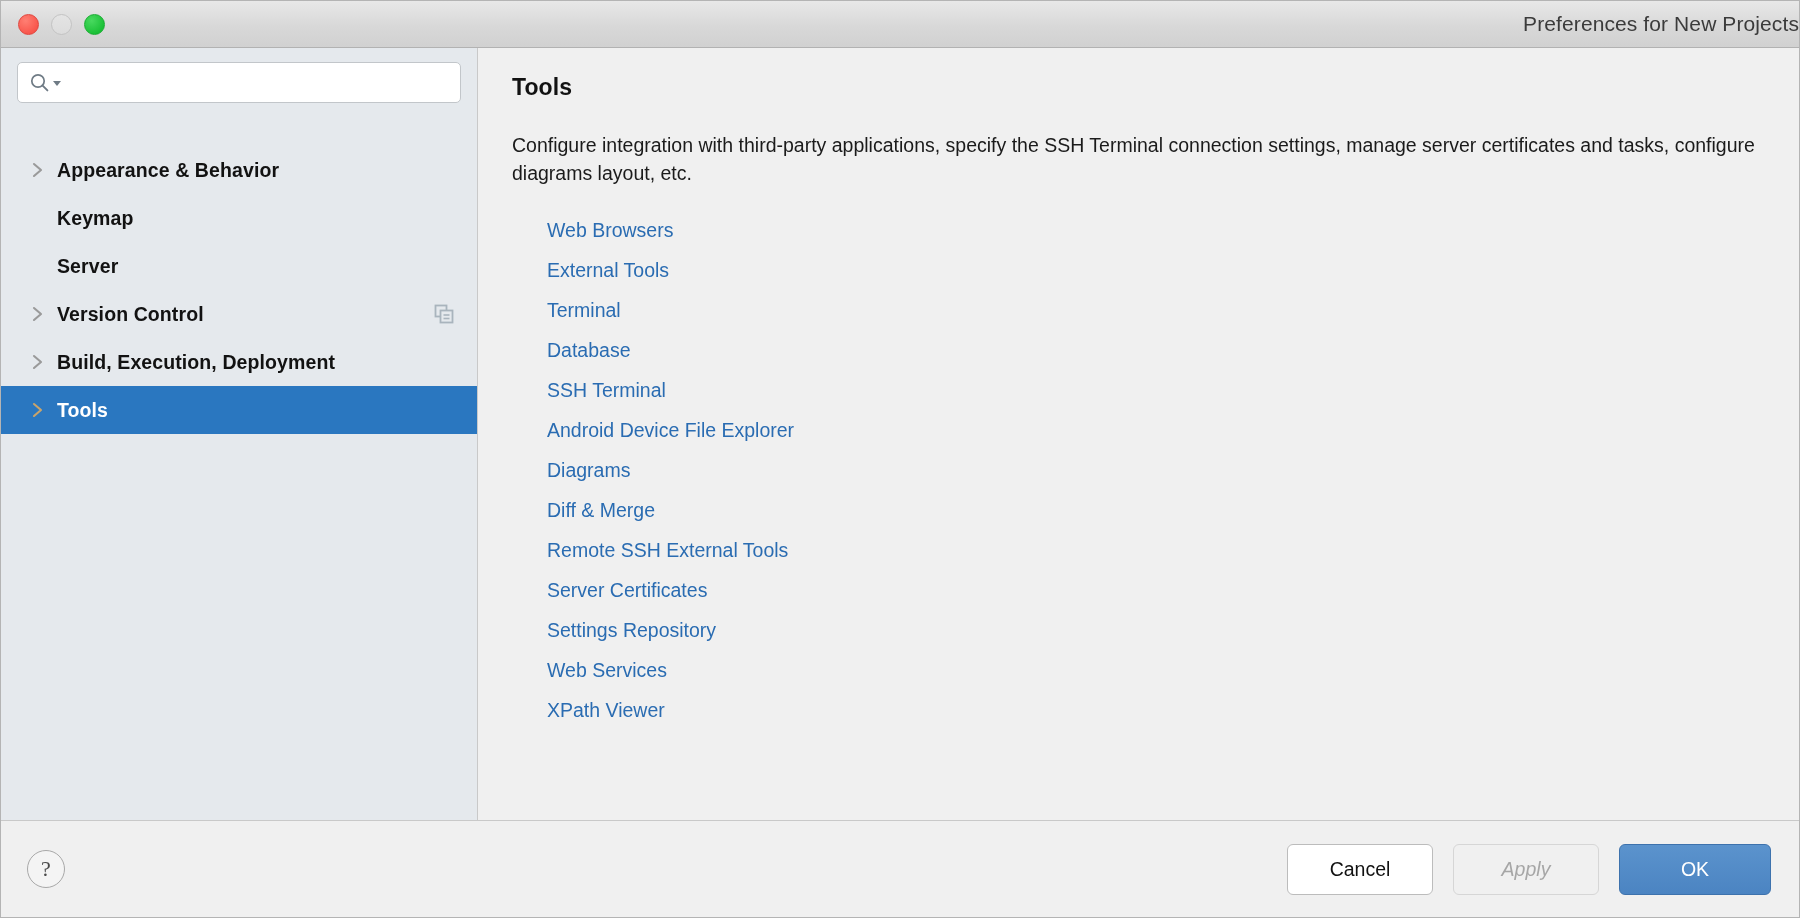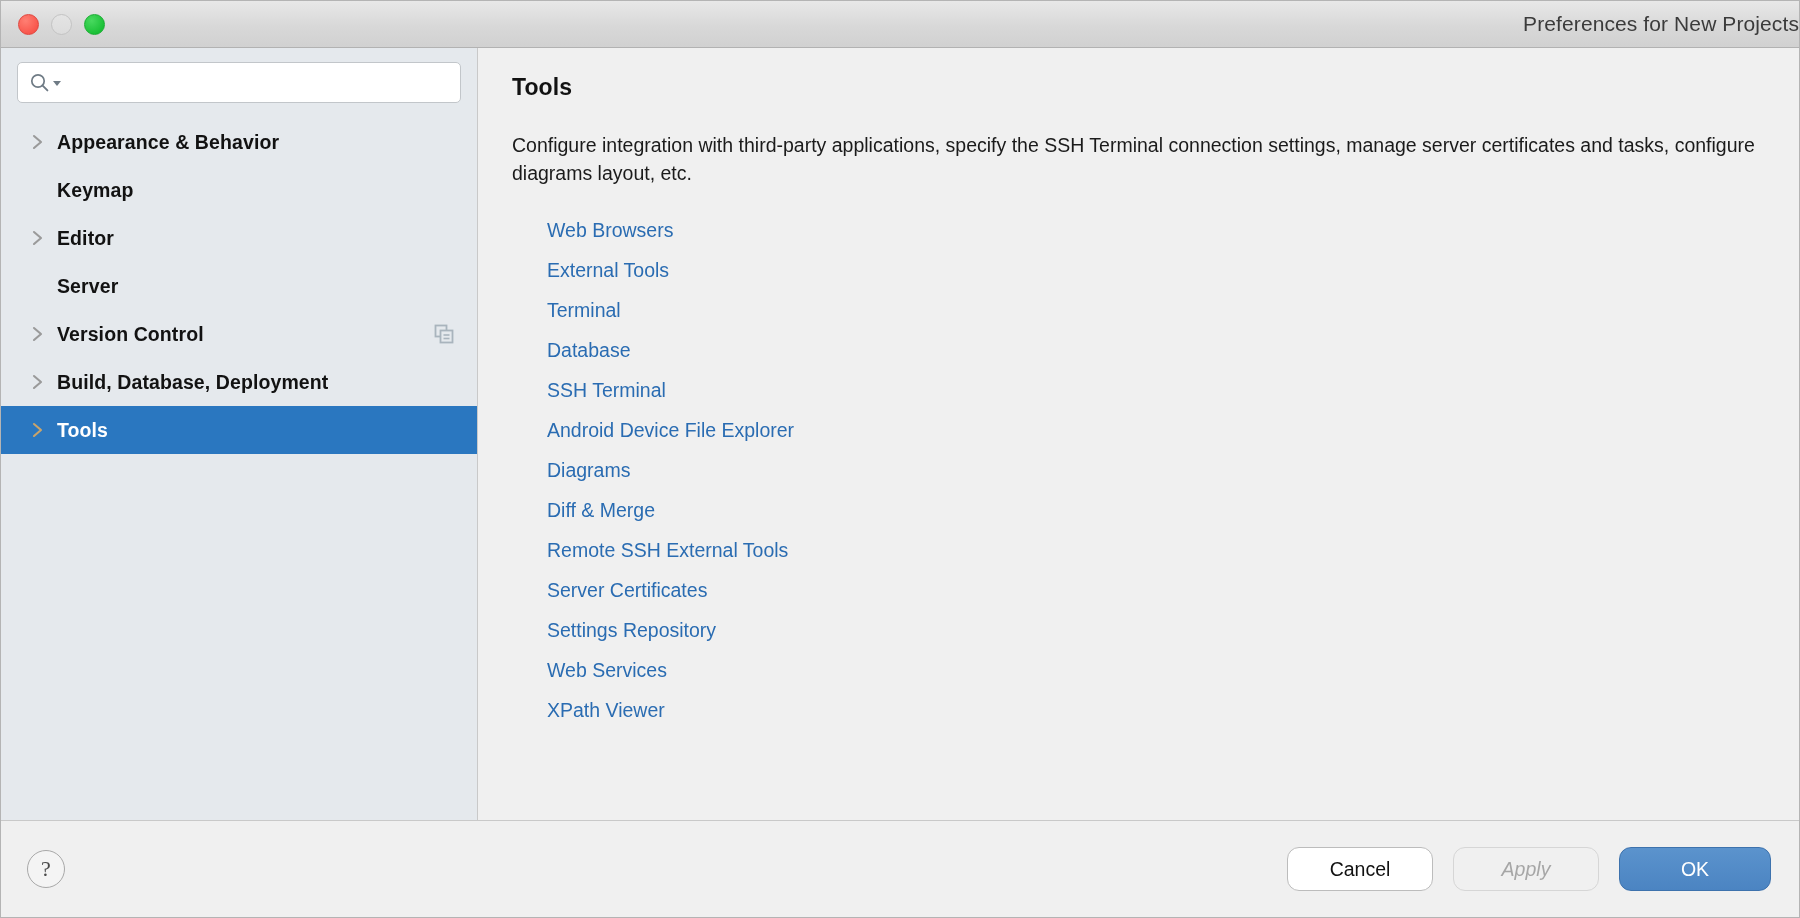--- a/index.html
+++ b/index.html
@@ -80,20 +80,21 @@
 
   
   .sidebar {
     width: 476px;
     flex: 0 0 476px;
     background: #e5e9ed;
     border-right: 1px solid #c9c9c9;
     display: flex;
     flex-direction: column;
     overflow: hidden;
+    gap: 28px;
   }
   .search-wrap {
     padding: 14px 16px 11px 16px;
   }
   .search-box {
     position: relative;
     height: 41px;
     background: #ffffff;
     border: 1px solid #c2c6ca;
     border-radius: 5px;
@@ -217,23 +218,23 @@
     font-size: 22px;
     color: #4a4a4a;
     cursor: pointer;
     box-sizing: border-box;
     font-family: "Liberation Serif", serif;
   }
   .footer-spacer { flex: 1 1 auto; }
   .btn {
     font-family: "Liberation Sans", sans-serif;
     font-size: 19.5px;
-    height: 44px;
+    height: 51px;
     min-width: 146px;
-    border-radius: 12px;
+    border-radius: 6px;
     box-sizing: border-box;
     cursor: pointer;
     margin-left: 20px;
     padding: 0 20px;
     display: inline-flex;
     align-items: center;
     justify-content: center;
   }
   .btn-cancel {
     background: #ffffff;
@@ -298,28 +299,20 @@
           </div>
           <div class="tree-row">
             <span class="chevron empty">
               <svg width="14" height="20" viewBox="0 0 14 20" aria-hidden="true">
                 <polyline points="3,4 10,10 3,16" fill="none" stroke="#9a9a9a" stroke-width="2.1" stroke-linecap="round" stroke-linejoin="round"></polyline>
               </svg>
             </span>
             <span class="tree-label">Keymap</span>
           </div>
           <div class="tree-row">
-            <span class="chevron">
-              <svg width="14" height="20" viewBox="0 0 14 20" aria-hidden="true">
-                <polyline points="3,4 10,10 3,16" fill="none" stroke="#9a9a9a" stroke-width="2.1" stroke-linecap="round" stroke-linejoin="round"></polyline>
-              </svg>
-            </span>
-            <span class="tree-label">Editor</span>
-          </div>
-          <div class="tree-row">
             <span class="chevron empty">
               <svg width="14" height="20" viewBox="0 0 14 20" aria-hidden="true">
                 <polyline points="3,4 10,10 3,16" fill="none" stroke="#9a9a9a" stroke-width="2.1" stroke-linecap="round" stroke-linejoin="round"></polyline>
               </svg>
             </span>
             <span class="tree-label">Server</span>
           </div>
           <div class="tree-row">
             <span class="chevron">
               <svg width="14" height="20" viewBox="0 0 14 20" aria-hidden="true">
@@ -335,21 +328,21 @@
                 <line x1="10.5" y1="15.5" x2="16.5" y2="15.5" stroke="#a9b4bd" stroke-width="1.6"></line>
               </svg>
             </span>
           </div>
           <div class="tree-row">
             <span class="chevron">
               <svg width="14" height="20" viewBox="0 0 14 20" aria-hidden="true">
                 <polyline points="3,4 10,10 3,16" fill="none" stroke="#9a9a9a" stroke-width="2.1" stroke-linecap="round" stroke-linejoin="round"></polyline>
               </svg>
             </span>
-            <span class="tree-label">Build, Database, Deployment</span>
+            <span class="tree-label">Build, Execution, Deployment</span>
           </div>
           <div class="tree-row selected">
             <span class="chevron">
               <svg width="14" height="20" viewBox="0 0 14 20" aria-hidden="true">
                 <polyline points="3,4 10,10 3,16" fill="none" stroke="#c9a46b" stroke-width="2.1" stroke-linecap="round" stroke-linejoin="round"></polyline>
               </svg>
             </span>
             <span class="tree-label">Tools</span>
           </div>
         </div>

